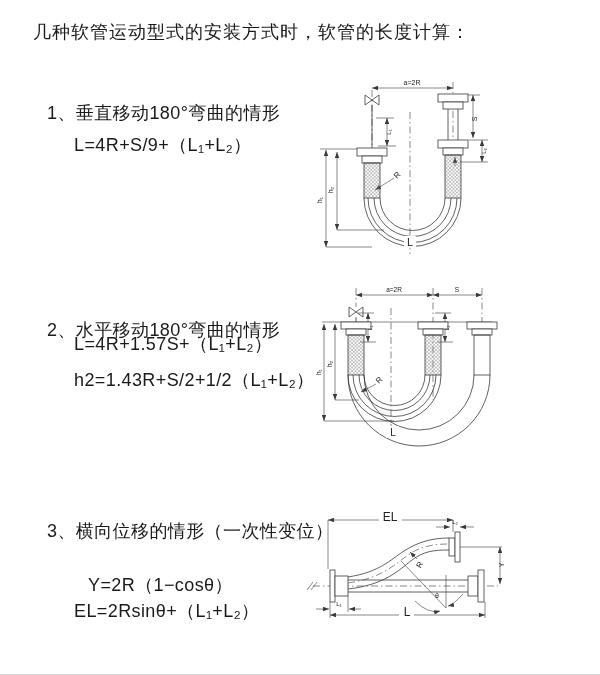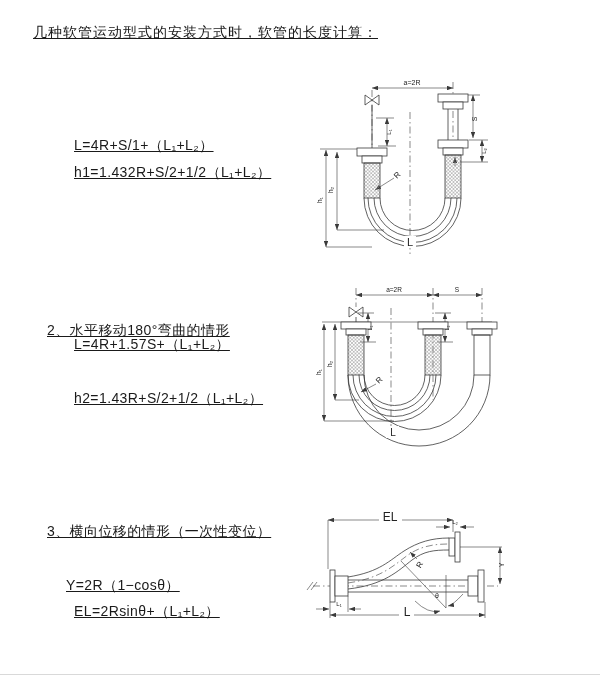--- a/index.html
+++ b/index.html
@@ -1,39 +1,39 @@
 <!DOCTYPE html>
 <html><head>
 <meta charset="utf-8">
 <style>
   html,body{margin:0;padding:0;background:#ffffff;}
   .page{
     position:relative;width:600px;height:675px;background:#ffffff;overflow:hidden;
     font-family:"Liberation Sans","DejaVu Sans",sans-serif;color:#1a1a1a;
     border-bottom:1px solid #d9d9d9;box-sizing:border-box;
   }
-  .txt{position:absolute;font-size:14px;line-height:17px;white-space:nowrap;letter-spacing:.4px;text-decoration:underline;}
+  .txt{position:absolute;font-size:18px;line-height:17px;white-space:nowrap;letter-spacing:.4px;}
   .title{left:33px;top:24px;letter-spacing:1px;}
   .h1{left:47px;top:105px}.f1a{left:74px;top:137px}.f1b{left:74px;top:164px}.f1c{left:74px;top:192px}
-  .h2{left:47px;top:322px}.f2a{left:74px;top:336px}.f2b{left:74px;top:363px}.f2c{left:74px;top:390px}
-  .h3{left:47px;top:523px}.f3a{left:74px;top:550px}.f3b{left:66px;top:577px}.f3c{left:74px;top:603px}
+  .h2{left:47px;top:322px}.f2a{left:74px;top:336px}.f2b{left:74px;top:363px}.f2c{left:74px;top:372px}
+  .h3{left:47px;top:523px}.f3a{left:74px;top:550px}.f3b{left:88px;top:577px}.f3c{left:74px;top:603px}
   svg.dg{position:absolute;}
   svg.dg text{fill:#222;font-family:"Liberation Sans","DejaVu Sans",sans-serif;}
   .cl{stroke-dasharray:7 3 1.5 3;}
   .thin{stroke-width:.6;}
 </style>
 </head>
 <body>
 
 <div class="page">
 
   <div class="txt title">几种软管运动型式的安装方式时，软管的长度计算：</div>
 
-  <div class="txt f1a">L=4R+S/1+（L₁+L₂）</div>
-  <div class="txt f1b">h1=1.432R+S/2+1/2（L₁+L₂）</div>
+  <div class="txt h1">1、垂直移动180°弯曲的情形</div>
+  <div class="txt f1a">L=4R+S/9+（L₁+L₂）</div>
 
   <div class="txt h2">2、水平移动180°弯曲的情形</div>
   <div class="txt f2a">L=4R+1.57S+（L₁+L₂）</div>
   <div class="txt f2c">h2=1.43R+S/2+1/2（L₁+L₂）</div>
 
   <div class="txt h3">3、横向位移的情形（一次性变位）</div>
   <div class="txt f3b">Y=2R（1−cosθ）</div>
   <div class="txt f3c">EL=2Rsinθ+（L₁+L₂）</div>
 
   <svg class="dg" style="left:310px;top:70px" width="290" height="190" viewBox="0 0 290 190">

